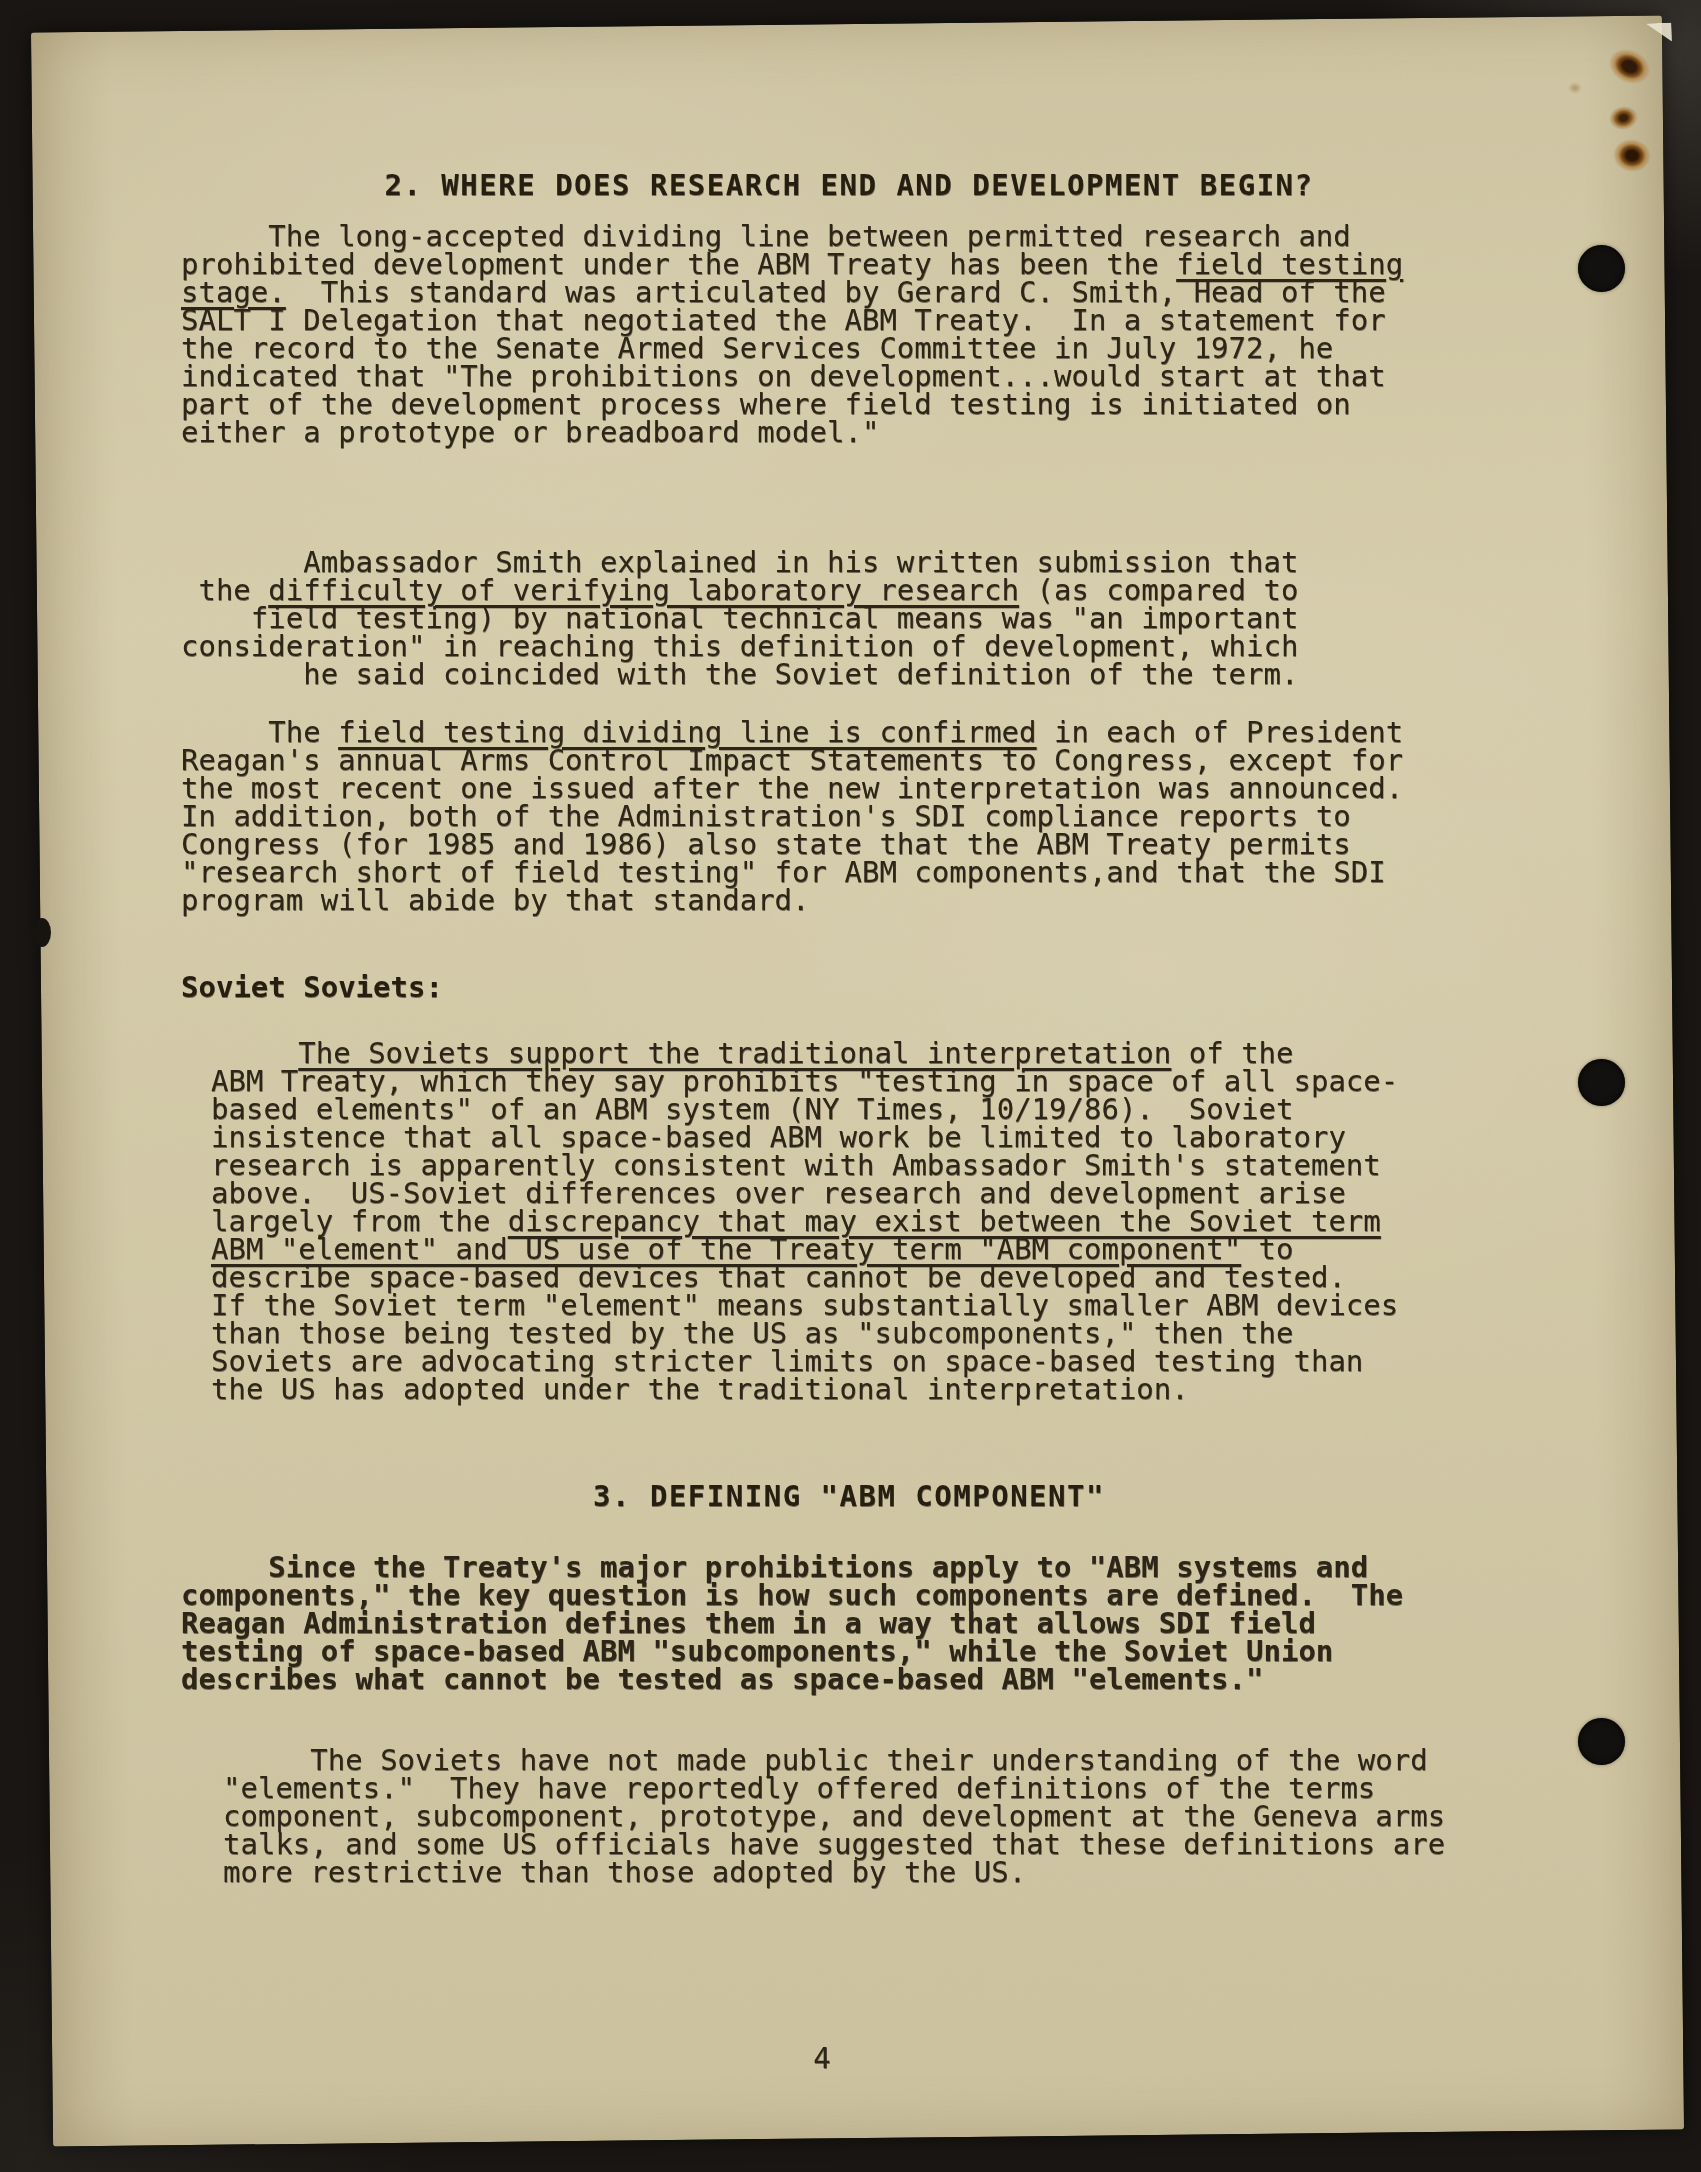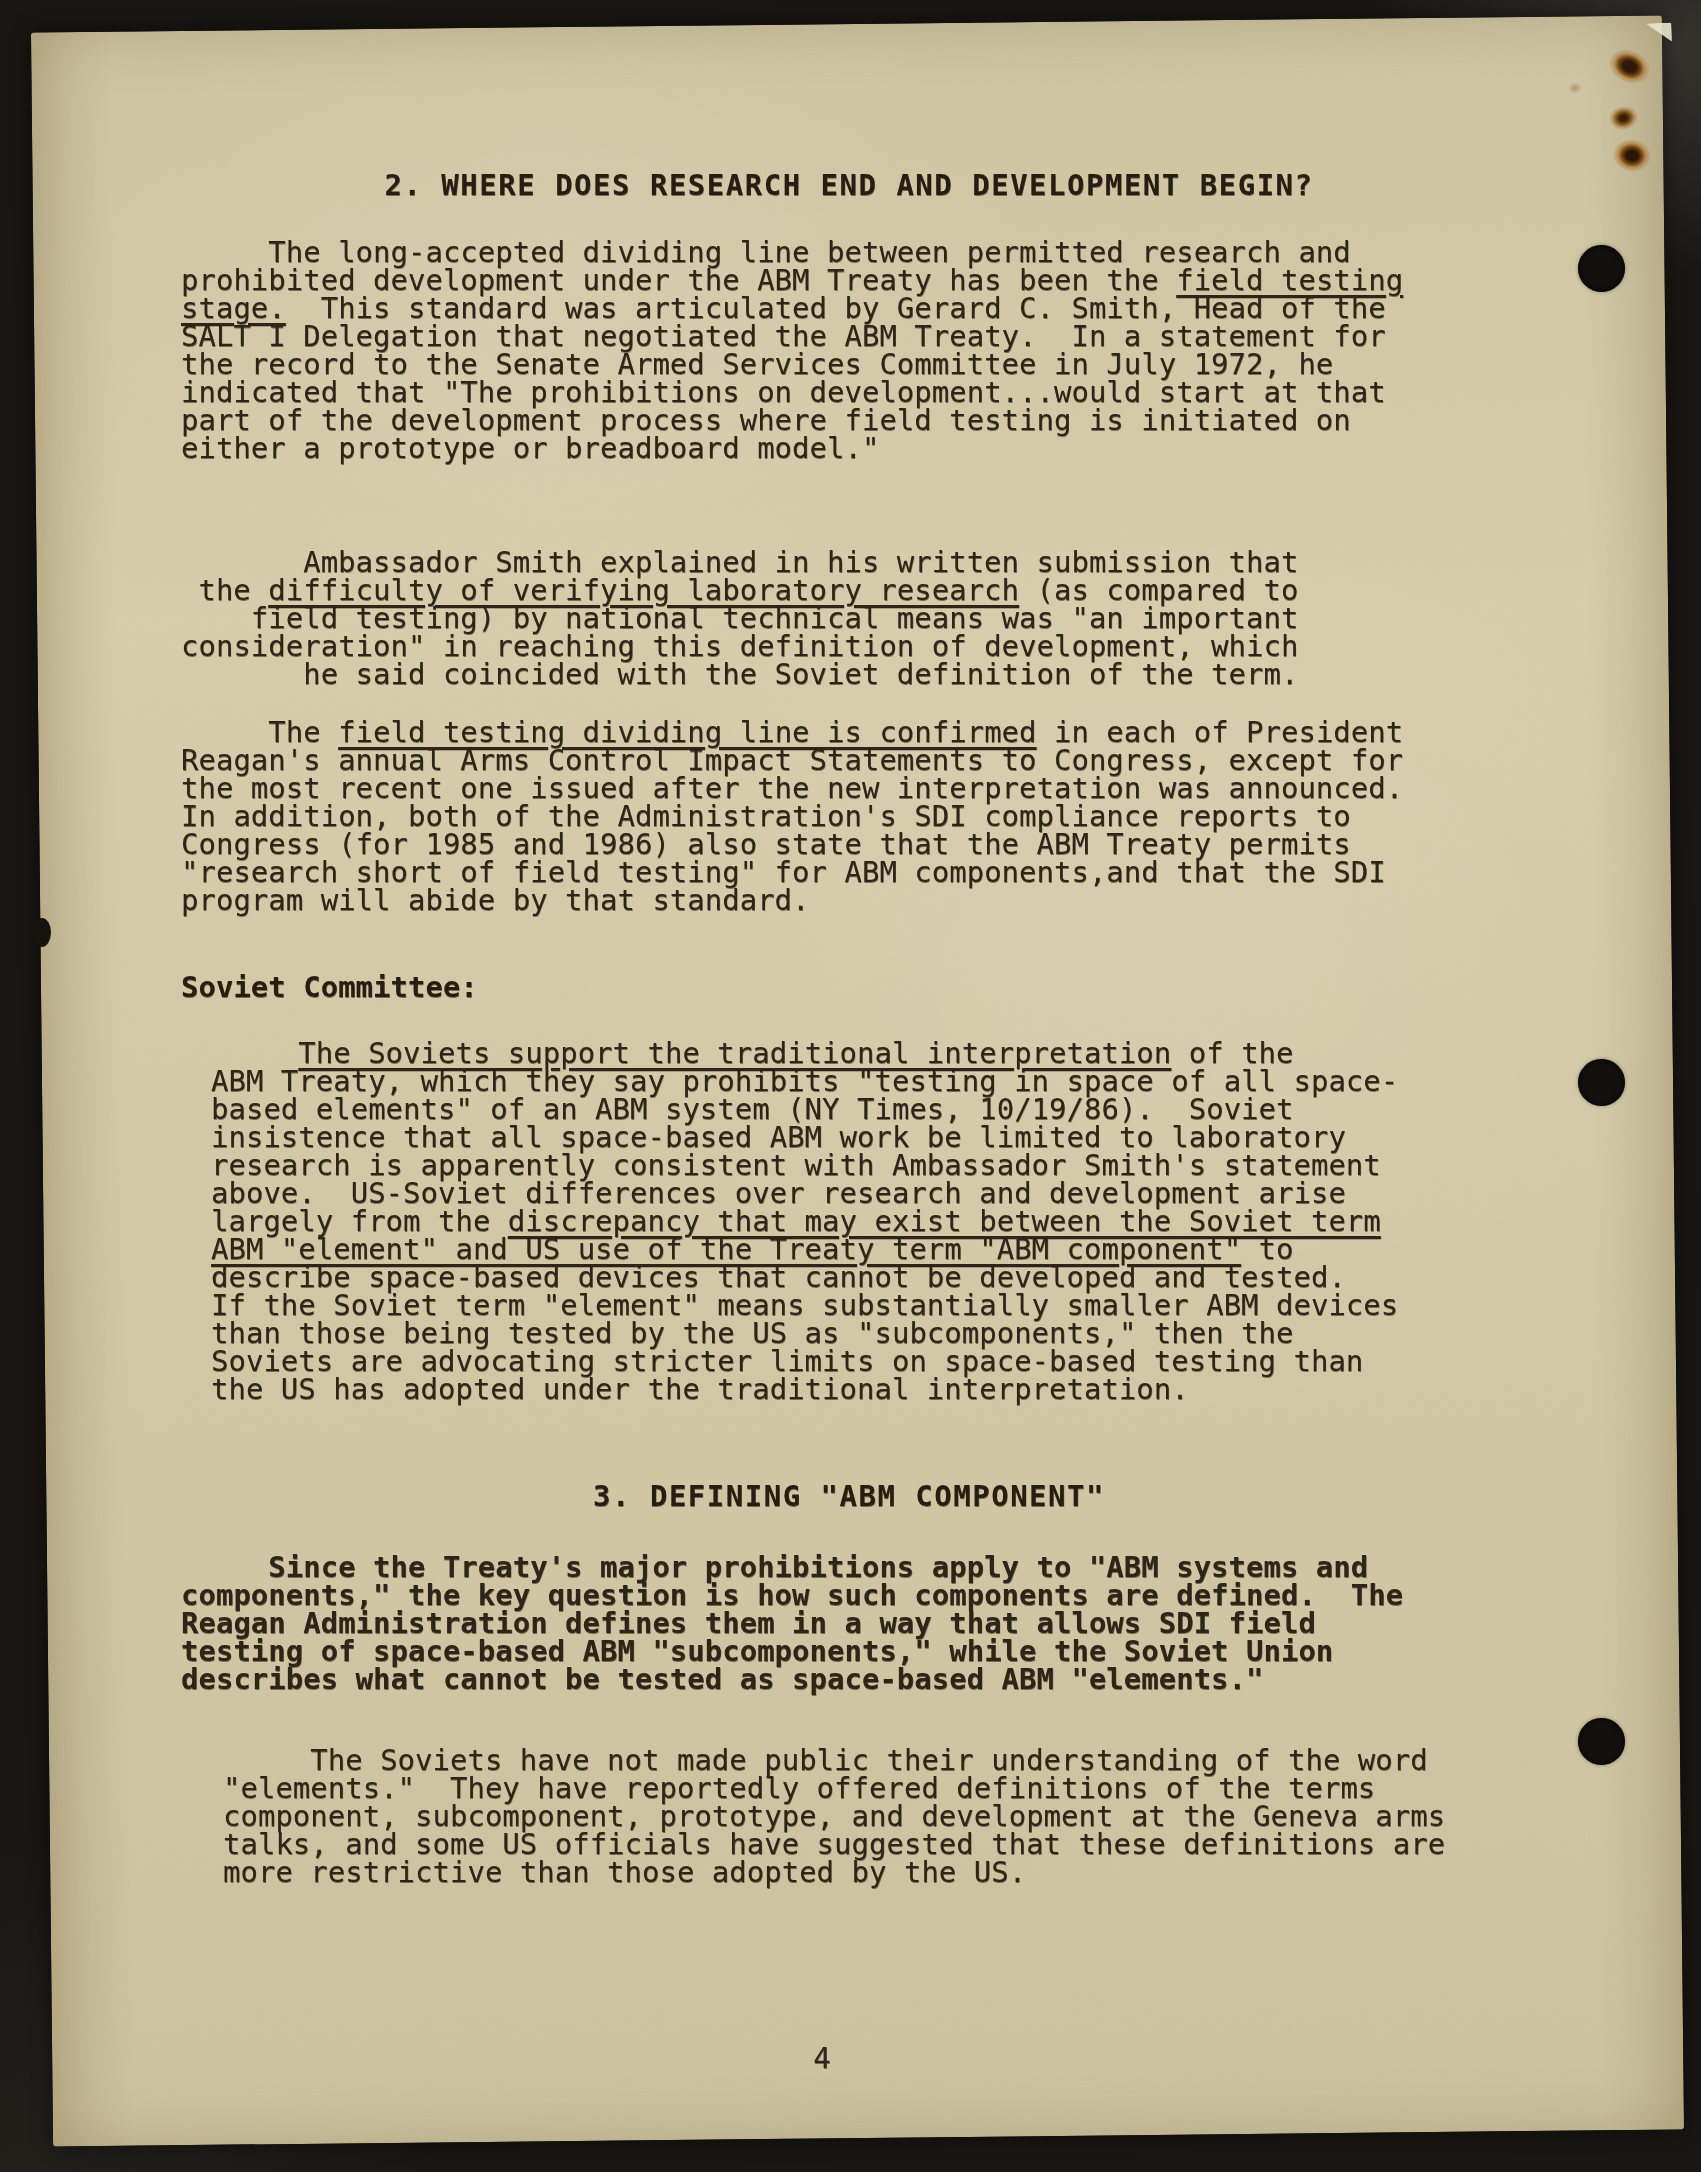--- a/index.html
+++ b/index.html
@@ -42,21 +42,21 @@
   #corner-chip{position:absolute;left:1646px;top:23px;width:25.6px;height:19px;
     background:#e9e4d0;clip-path:polygon(100% 0, 0 0, 100% 100%);transform:rotate(-2deg);opacity:.9;}
   
   #text-layer{position:absolute;left:0;top:0;width:1701px;height:1588px;}
   .block{position:absolute;left:181px;white-space:pre;font-size:29px;line-height:28px;
     color:#2d2517;text-shadow:0.4px 0.5px 0.4px rgba(43,33,18,0.55);}
   .heading-center{left:849px;transform:translateX(-50%);font-weight:bold;letter-spacing:1.5px;color:#261e11;}
   .heading-left{font-weight:bold;color:#261e11;}
   .u{text-decoration:underline;text-decoration-thickness:3.2px;text-underline-offset:4.5px;}
   #blk-section-2-heading{top:171px;}
-  #blk-para-1{top:238px;}
+  #blk-para-1{top:222px;}
   #blk-para-2{top:548px;text-align:right;}
   #blk-para-3{top:718px;}
   #blk-soviet-position-heading{top:973px;}
   #blk-para-4{top:1039px;margin-left:30px;}
   #blk-section-3-heading{top:1482px;}
   #blk-para-5{top:1553px;font-weight:bold;}
   #blk-para-6{top:1746px;margin-left:42px;}
   #page-number{position:absolute;left:822px;top:2044px;transform:translateX(-50%);
     font-size:29px;line-height:28px;color:#2d2517;text-shadow:0.4px 0.5px 0.4px rgba(43,33,18,0.55);}
 </style>
@@ -83,21 +83,21 @@
 
   <div id="hole-1" class="hole"></div>
   <div id="hole-2" class="hole"></div>
   <div id="hole-3" class="hole"></div>
 
   <div id="text-layer">
       <div id="blk-section-2-heading" class="block heading-center">2. WHERE DOES RESEARCH END AND DEVELOPMENT BEGIN?</div>
       <div id="blk-para-1" class="block para"><div class="line"><span>     The long-accepted dividing line between permitted research and</span></div><div class="line"><span>prohibited development under the ABM Treaty has been the </span><span class="u">field testing</span></div><div class="line"><span class="u">stage.</span><span>  This standard was articulated by Gerard C. Smith, Head of the</span></div><div class="line"><span>SALT I Delegation that negotiated the ABM Treaty.  In a statement for</span></div><div class="line"><span>the record to the Senate Armed Services Committee in July 1972, he</span></div><div class="line"><span>indicated that "The prohibitions on development...would start at that</span></div><div class="line"><span>part of the development process where field testing is initiated on</span></div><div class="line"><span>either a prototype or breadboard model."</span></div></div>
       <div id="blk-para-2" class="block para"><div class="line"><span>     Ambassador Smith explained in his written submission that</span></div><div class="line"><span>the </span><span class="u">difficulty of verifying laboratory research</span><span> (as compared to</span></div><div class="line"><span>field testing) by national technical means was "an important</span></div><div class="line"><span>consideration" in reaching this definition of development, which</span></div><div class="line"><span>he said coincided with the Soviet definition of the term.</span></div></div>
       <div id="blk-para-3" class="block para"><div class="line"><span>     The </span><span class="u">field testing dividing line is confirmed</span><span> in each of President</span></div><div class="line"><span>Reagan's annual Arms Control Impact Statements to Congress, except for</span></div><div class="line"><span>the most recent one issued after the new interpretation was announced.</span></div><div class="line"><span>In addition, both of the Administration's SDI compliance reports to</span></div><div class="line"><span>Congress (for 1985 and 1986) also state that the ABM Treaty permits</span></div><div class="line"><span>"research short of field testing" for ABM components,and that the SDI</span></div><div class="line"><span>program will abide by that standard.</span></div></div>
-      <div id="blk-soviet-position-heading" class="block heading-left">Soviet Committee:</div>
+      <div id="blk-soviet-position-heading" class="block heading-left">Soviet Soviets:</div>
       <div id="blk-para-4" class="block para"><div class="line"><span>     </span><span class="u">The Soviets support the traditional interpretation</span><span> of the</span></div><div class="line"><span>ABM Treaty, which they say prohibits "testing in space of all space-</span></div><div class="line"><span>based elements" of an ABM system (NY Times, 10/19/86).  Soviet</span></div><div class="line"><span>insistence that all space-based ABM work be limited to laboratory</span></div><div class="line"><span>research is apparently consistent with Ambassador Smith's statement</span></div><div class="line"><span>above.  US-Soviet differences over research and development arise</span></div><div class="line"><span>largely from the </span><span class="u">discrepancy that may exist between the Soviet term</span></div><div class="line"><span class="u">ABM "element" and US use of the Treaty term "ABM component"</span><span> to</span></div><div class="line"><span>describe space-based devices that cannot be developed and tested.</span></div><div class="line"><span>If the Soviet term "element" means substantially smaller ABM devices</span></div><div class="line"><span>than those being tested by the US as "subcomponents," then the</span></div><div class="line"><span>Soviets are advocating stricter limits on space-based testing than</span></div><div class="line"><span>the US has adopted under the traditional interpretation.</span></div></div>
       <div id="blk-section-3-heading" class="block heading-center">3. DEFINING "ABM COMPONENT"</div>
       <div id="blk-para-5" class="block para"><div class="line"><span>     Since the Treaty's major prohibitions apply to "ABM systems and</span></div><div class="line"><span>components," the key question is how such components are defined.  The</span></div><div class="line"><span>Reagan Administration defines them in a way that allows SDI field</span></div><div class="line"><span>testing of space-based ABM "subcomponents," while the Soviet Union</span></div><div class="line"><span>describes what cannot be tested as space-based ABM "elements."</span></div></div>
       <div id="blk-para-6" class="block para"><div class="line"><span>     The Soviets have not made public their understanding of the word</span></div><div class="line"><span>"elements."  They have reportedly offered definitions of the terms</span></div><div class="line"><span>component, subcomponent, prototype, and development at the Geneva arms</span></div><div class="line"><span>talks, and some US officials have suggested that these definitions are</span></div><div class="line"><span>more restrictive than those adopted by the US.</span></div></div>
     </div>
 
   <div id="page-number">4</div>
 </div>
 
 

